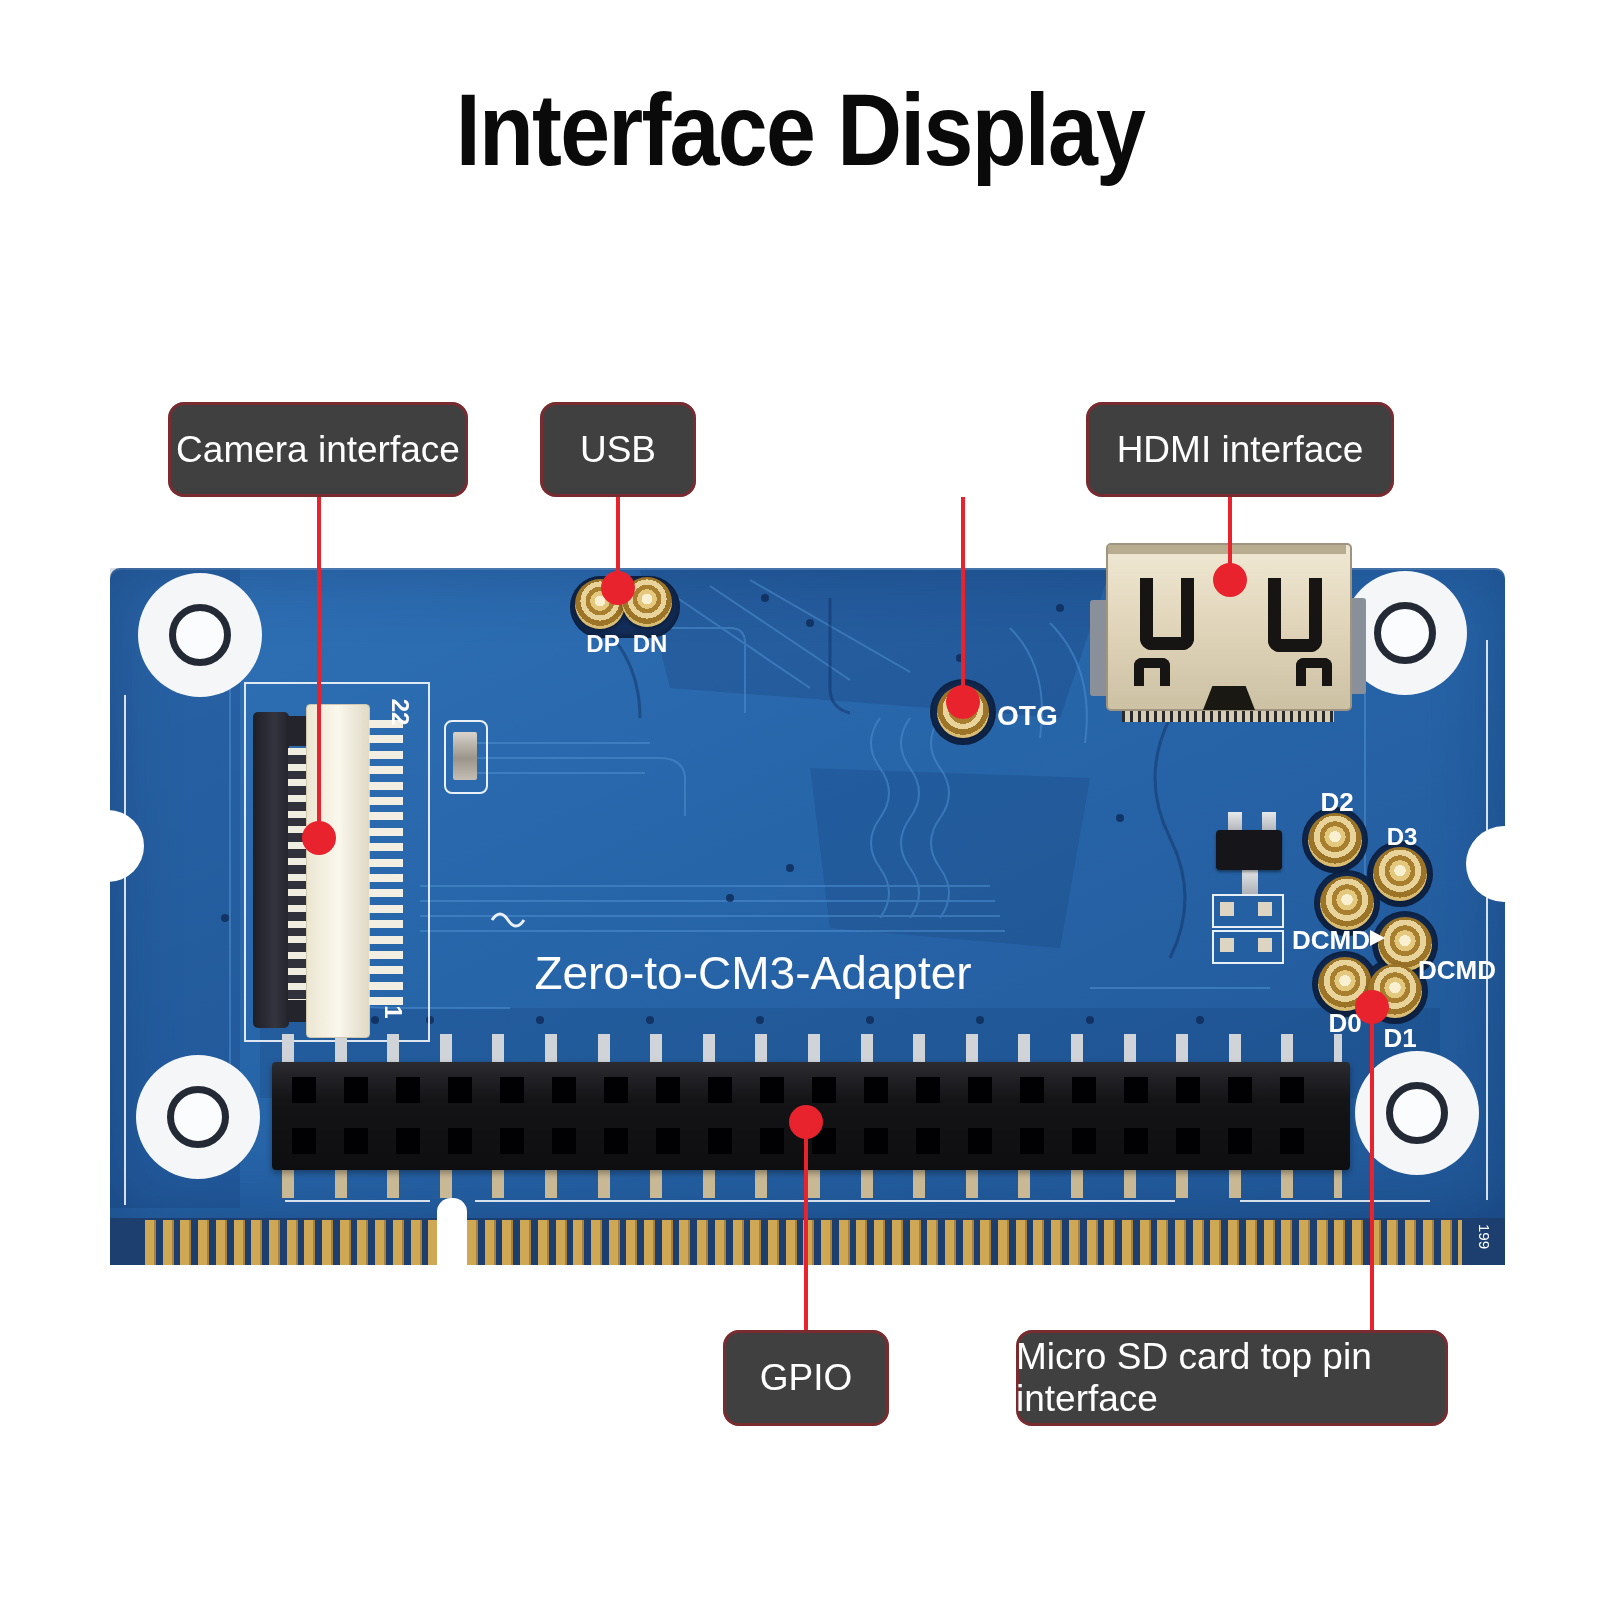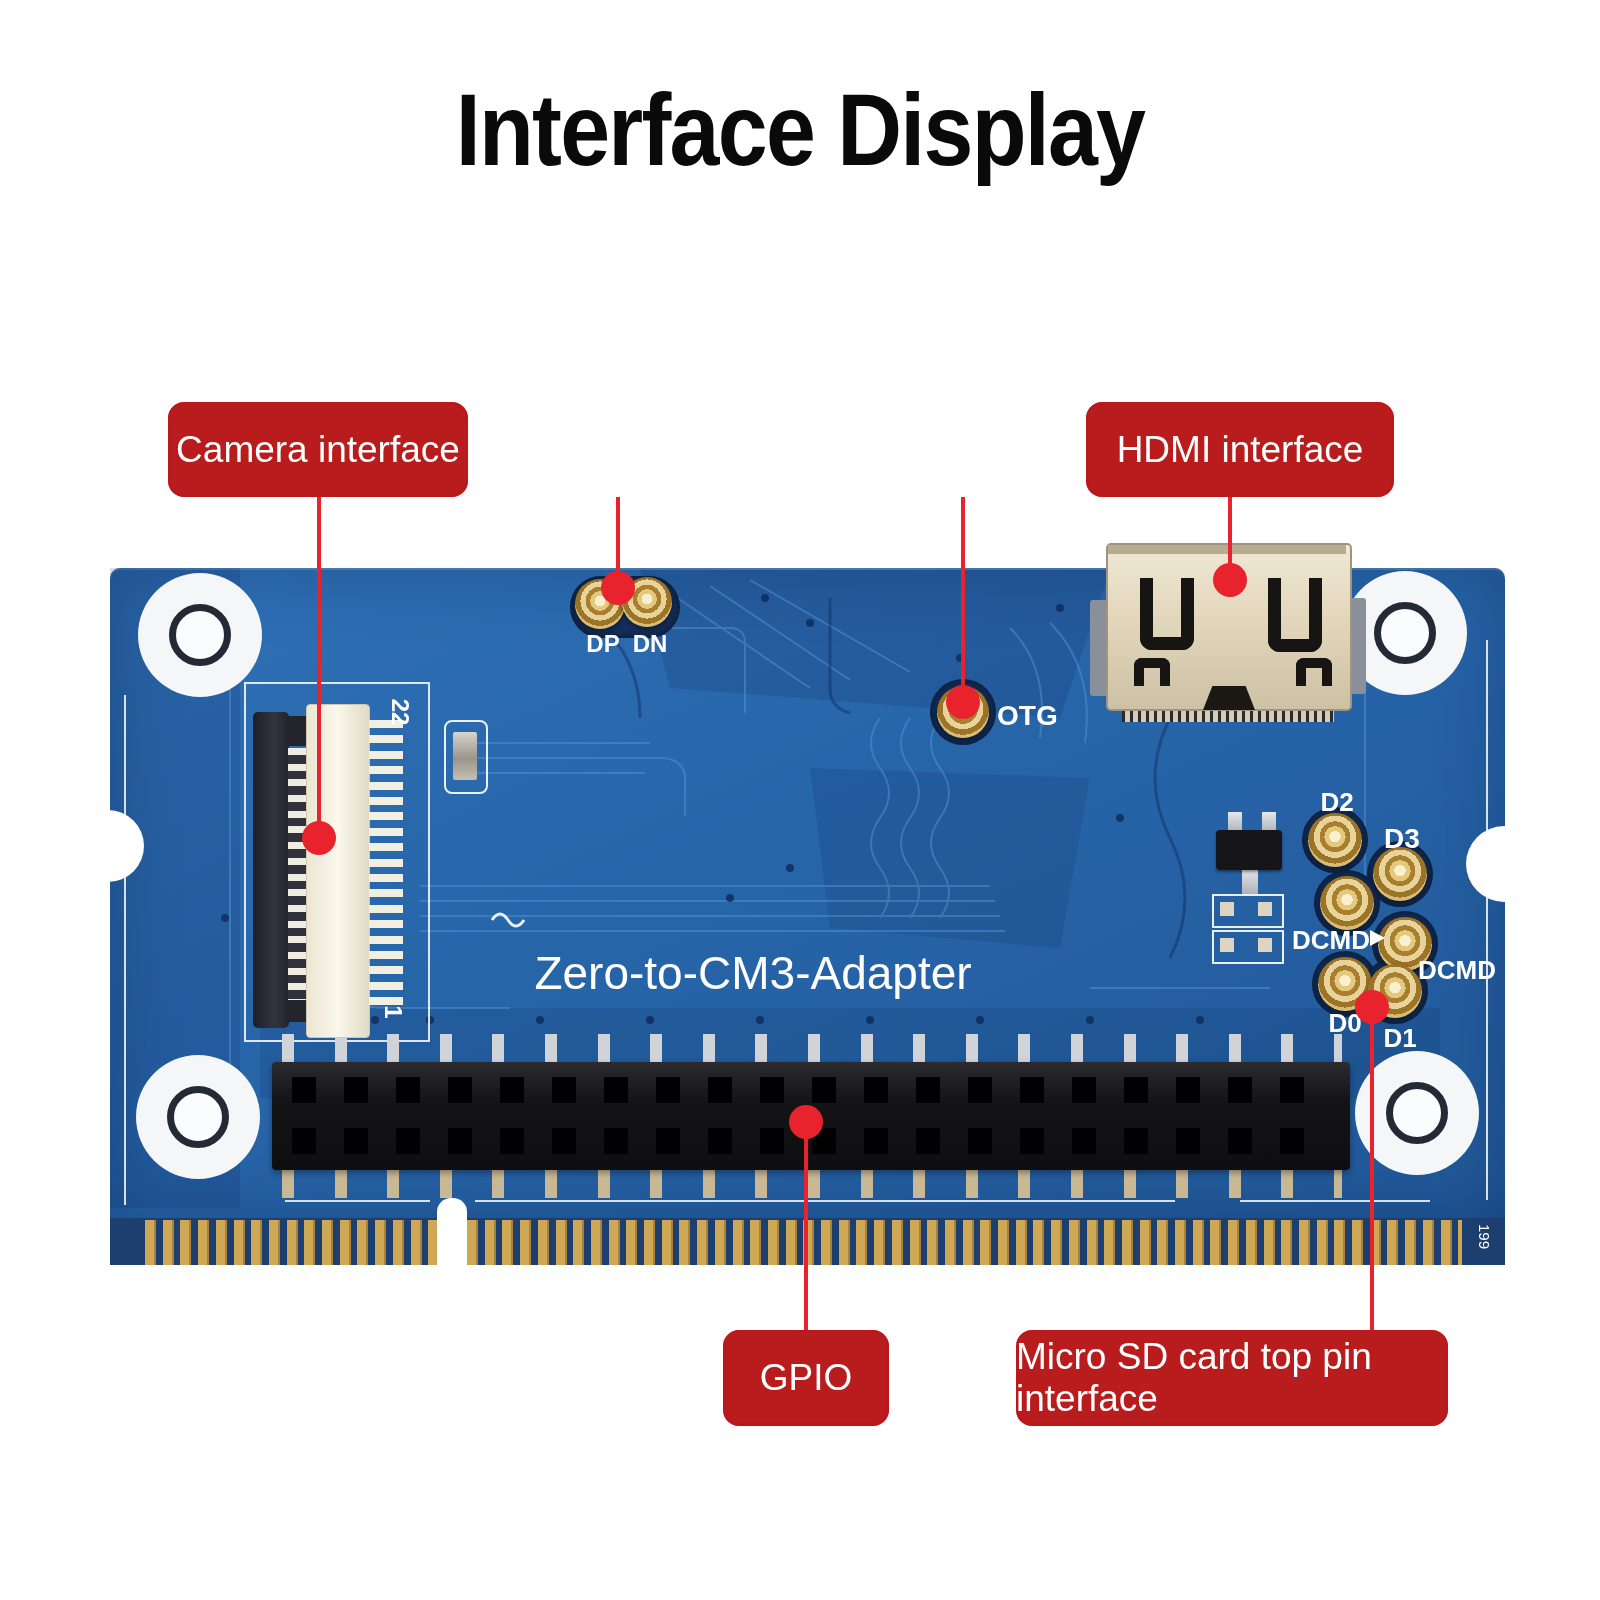--- a/index.html
+++ b/index.html
@@ -5,21 +5,21 @@
   html,body { margin:0; padding:0; background:#ffffff; }
   .stage { position:relative; width:1600px; height:1600px; background:#fff;
            font-family:"Liberation Sans", sans-serif; overflow:hidden; }
 
   
   .title { position:absolute; left:0; right:0; top:72px; text-align:center;
            font-size:102px; font-weight:bold; color:#0a0a0a; letter-spacing:-2px;
            transform:scaleX(.88); }
 
   
-  .callout { position:absolute; background:#b91c1c; border-radius:16px; color:#fff;
+  .callout { position:absolute; background:#404040; border-radius:16px; color:#fff;
              display:flex; align-items:center; justify-content:center; font-size:37px;
              z-index:30; box-shadow:inset 0 0 0 3px rgba(190,18,28,.45); }
   .leader { position:absolute; width:4px; background:#e8232e; z-index:25; }
   .dot { position:absolute; width:34px; height:34px; border-radius:50%; background:#e8232e; z-index:26; }
 
   
   .board { position:absolute; left:110px; top:568px; width:1395px; height:650px;
            background:linear-gradient(155deg,#2f70b5,#2765a9 45%,#215898);
            border-radius:10px 10px 0 0; z-index:1;
            box-shadow:inset 0 0 70px rgba(0,20,60,.28), inset 0 2px 0 rgba(255,255,255,.18); }
@@ -243,21 +243,21 @@
   <div class="pogo" style="left:1373px; top:847px; width:54px; height:54px;"></div>
   <div class="pin-ring" style="left:1314px; top:870px; width:66px; height:66px;"></div>
   <div class="pogo" style="left:1320px; top:876px; width:54px; height:54px;"></div>
   <div class="pin-ring" style="left:1372px; top:911px; width:66px; height:66px;"></div>
   <div class="pogo" style="left:1378px; top:917px; width:54px; height:54px;"></div>
   <div class="pin-ring" style="left:1312px; top:951px; width:66px; height:66px;"></div>
   <div class="pogo" style="left:1318px; top:957px; width:54px; height:54px;"></div>
   <div class="pin-ring" style="left:1362px; top:958px; width:66px; height:66px;"></div>
   <div class="pogo" style="left:1368px; top:964px; width:54px; height:54px;"></div>
   <div class="silk" style="left:1307px; top:787px; width:60px; font-size:26px;">D2</div>
-  <div class="silk" style="left:1372px; top:823px; width:60px; font-size:28px;">D3</div>
+  <div class="silk" style="left:1372px; top:823px; width:60px; font-size:24px;">D3</div>
   <div class="silk" style="left:1288px; top:925px; width:86px; font-size:26px;">DCMD</div>
   <div class="arrow-right" style="left:1370px; top:930px;"></div>
   <div class="silk" style="left:1418px; top:955px; width:90px; font-size:26px; text-align:left;">DCMD</div>
   <div class="silk" style="left:1315px; top:1008px; width:60px; font-size:26px;">D0</div>
   <div class="silk" style="left:1370px; top:1023px; width:60px; font-size:26px;">D1</div>
 
   <div class="board-name">Zero-to-CM3-Adapter</div>
 
   <div class="gpio-pins" style="left:282px; top:1034px; width:1060px; background:repeating-linear-gradient(90deg,#d0d3d7 0 12px,rgba(0,0,0,0) 12px 52.6px);"></div>
   <div class="gpio-body"></div>
@@ -274,17 +274,18 @@
   <div class="leader" style="left:961px; top:497px; height:205px;"></div>
   <div class="dot" style="left:946px; top:685px;"></div>
   <div class="leader" style="left:1228px; top:497px; height:83px;"></div>
   <div class="dot" style="left:1213px; top:563px;"></div>
   <div class="leader" style="left:804px; top:1122px; height:208px;"></div>
   <div class="dot" style="left:789px; top:1105px;"></div>
   <div class="leader" style="left:1370px; top:1007px; height:323px;"></div>
   <div class="dot" style="left:1355px; top:990px;"></div>
 
   <div class="callout" style="left:168px; top:402px; width:300px; height:95px;">Camera interface</div>
+  <div class="callout" style="left:540px; top:402px; width:156px; height:95px;">USB</div>
   <div class="callout" style="left:1086px; top:402px; width:308px; height:95px;">HDMI interface</div>
   <div class="callout" style="left:723px; top:1330px; width:166px; height:96px;">GPIO</div>
   <div class="callout" style="left:1016px; top:1330px; width:432px; height:96px;">Micro SD card top pin interface</div>
 
 </div>
 
 </body></html>

